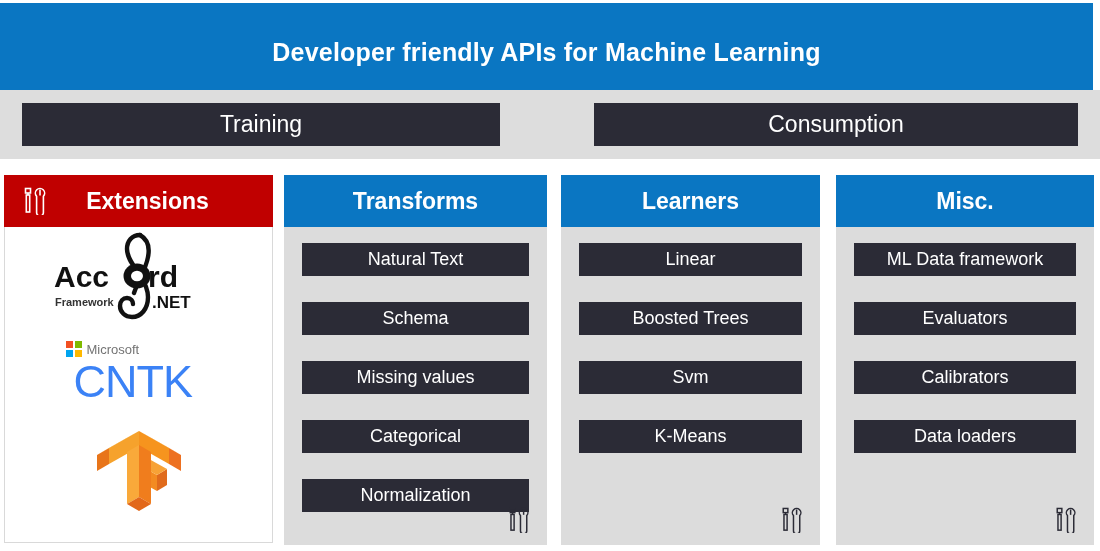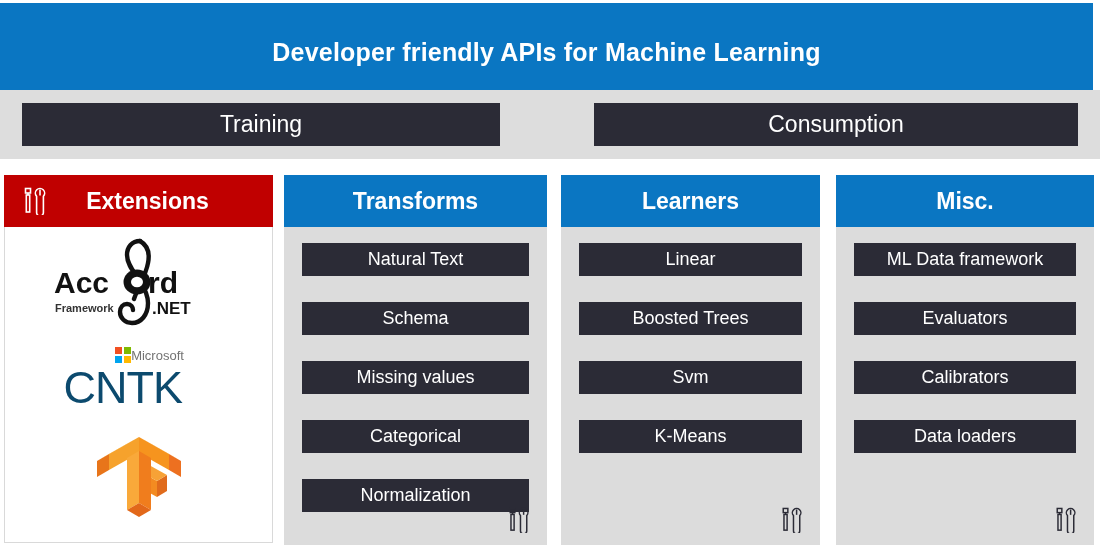--- a/index.html
+++ b/index.html
@@ -89,21 +89,20 @@
 
   
   .panel-extensions { left: 4px; width: 269px; }
   .panel-extensions .panel-head { background: #c00000; }
   .panel-extensions .panel-head-title { margin-left: 18px; }
   .panel-extensions .panel-body {
     height: 316px;
     background: #ffffff;
     border: 1px solid #d9d9d9;
     border-top: none;
-    padding-top: 6px;
   }
   .tools-head-icon {
     position: absolute;
     left: 18px;
     top: 12px;
   }
 
   
   .panel-blue .panel-head { background: #0a76c2; }
   .panel-blue .panel-body {
@@ -145,22 +144,22 @@
   }
   .logo-cntk {
     position: relative;
     width: 190px;
     height: 78px;
     margin-top: 4px;
   }
   .cntk-ms-row {
     display: flex;
     align-items: center;
+    gap: 5px;
     margin-left: 22px;
-    justify-content: center;
   }
   .ms-squares {
     width: 16px;
     height: 16px;
     display: grid;
     grid-template-columns: 1fr 1fr;
     grid-template-rows: 1fr 1fr;
     gap: 2px;
   }
   .ms-squares i { display: block; }
@@ -168,23 +167,23 @@
   .ms-g { background: #7fba00; }
   .ms-b { background: #00a4ef; }
   .ms-y { background: #ffb900; }
   .ms-word {
     font-size: 13px;
     color: #737373;
     font-family: "Liberation Sans", sans-serif;
   }
   .cntk-word {
     font-size: 45px;
-    color: #0c4a6e;
+    color: #3b82f6;
     letter-spacing: -1px;
-    margin-left: 20px;
+    margin-left: 30px;
     line-height: 1;
     margin-top: 2px;
   }
   .logo-tf {
     width: 190px;
     height: 96px;
     margin-top: 6px;
     display: flex;
     justify-content: center;
     align-items: flex-start;

